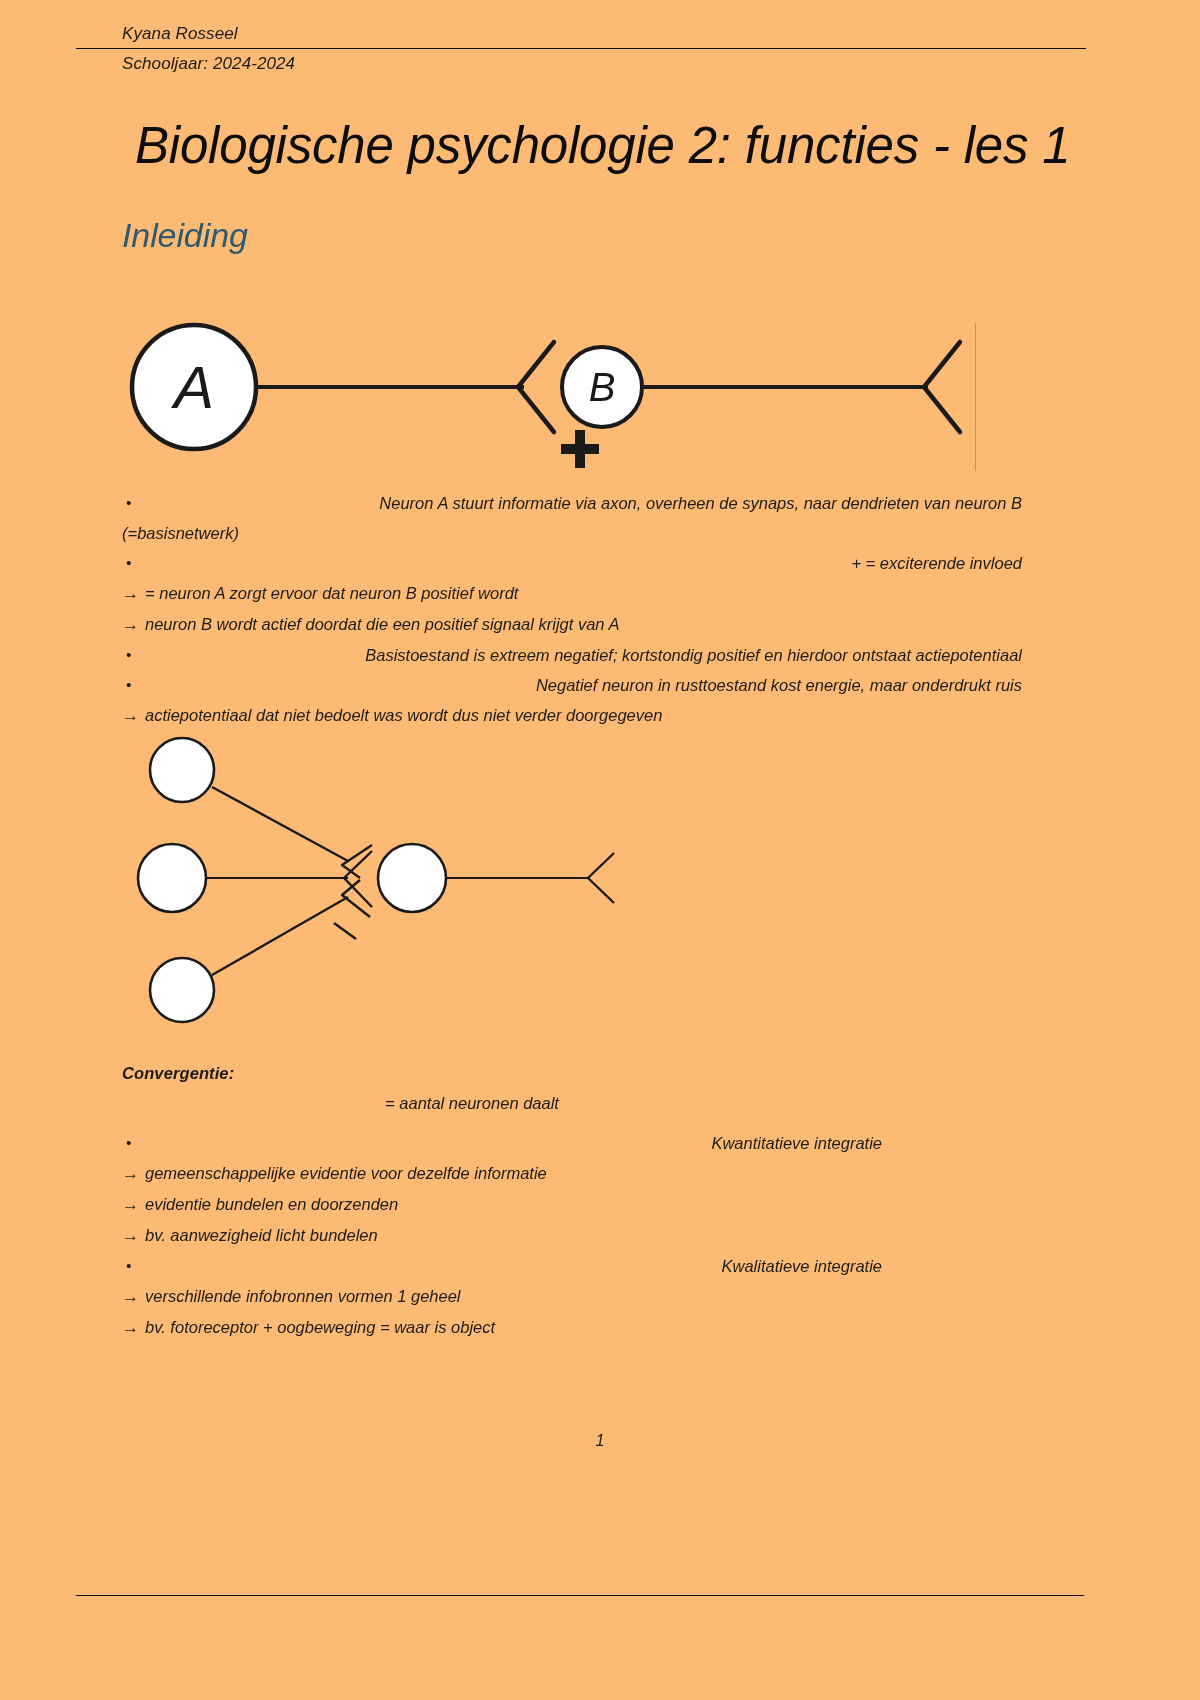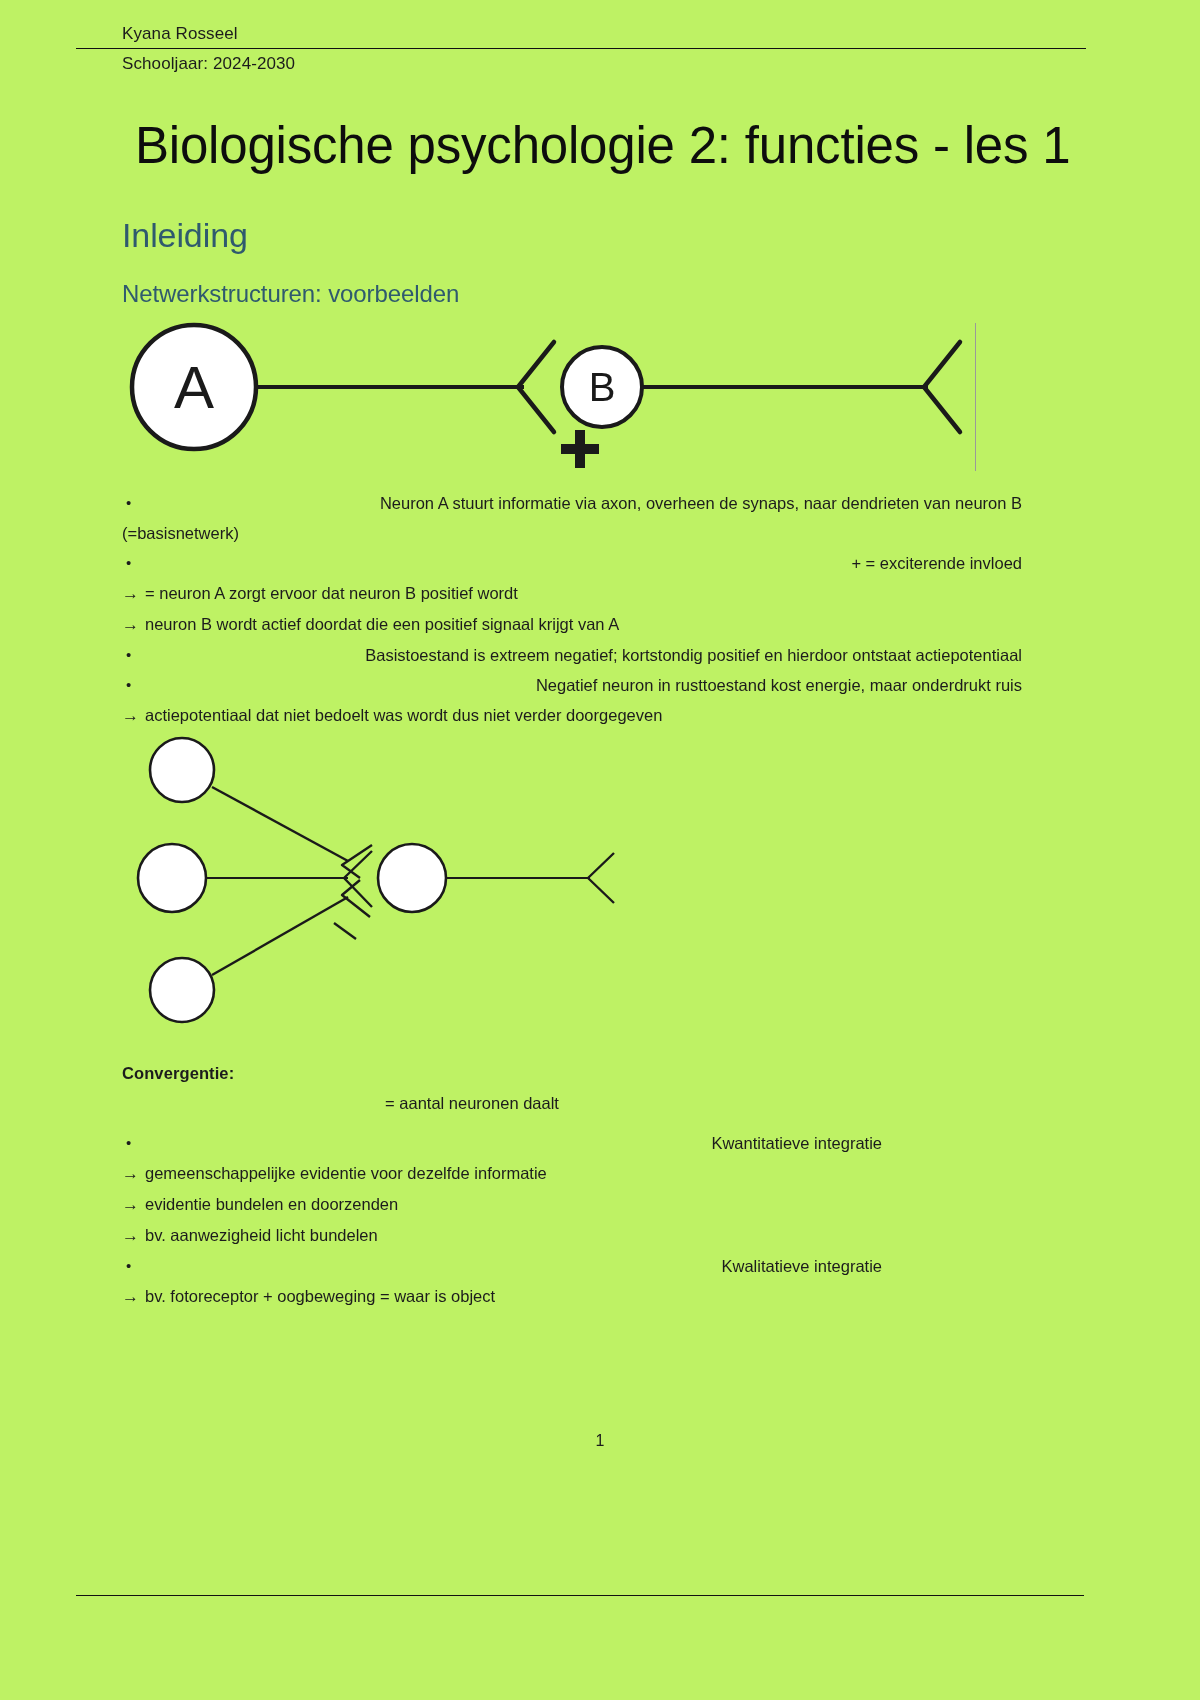--- a/index.html
+++ b/index.html
@@ -11,21 +11,22 @@
     width: 1200px;
     height: 1700px;
     position: relative;
     font-family: "Liberation Sans", sans-serif;
     color: #1a1a1a;
     overflow: hidden;
   }
   .page {
     position: absolute;
     inset: 0;
-    background: #bef264;
+    background: #fdba74;
+    font-style: italic;
   }
 
   
   .header-block {
     position: absolute;
     left: 122px;
     top: 22px;
     width: 956px;
   }
   .header-name {
@@ -180,27 +181,26 @@
   }
 </style>
 </head>
 <body>
 
 <div class="page">
 
   <div class="header-block">
     <div class="header-name">Kyana Rosseel</div>
     <hr class="header-rule">
-    <div class="header-year">Schooljaar: 2024-2030</div>
+    <div class="header-year">Schooljaar: 2024-2024</div>
   </div>
 
   <div class="doc-title">Biologische psychologie 2: functies - les 1</div>
 
   <div class="h1-teal">Inleiding</div>
-  <div class="h2-teal">Netwerkstructuren: voorbeelden</div>
 
   <div class="figure-one">
     <svg width="880" height="170" viewBox="0 0 880 170" xmlns="http://www.w3.org/2000/svg">
 
       <line x1="136" y1="67" x2="404" y2="67" stroke="#1a1a1a" stroke-width="4"></line>
 
       <path d="M 434 22 L 398 67 L 434 112" fill="none" stroke="#1a1a1a" stroke-width="4.5" stroke-linecap="round" stroke-linejoin="round"></path>
 
       <circle cx="74" cy="67" r="62" fill="#ffffff" stroke="#1a1a1a" stroke-width="4.5"></circle>
       <text x="74" y="67" text-anchor="middle" dominant-baseline="central" font-family="'Liberation Sans', sans-serif" font-size="60" fill="#1a1a1a">A</text>
@@ -311,20 +311,23 @@
     <div class="sub-line">
       <span class="arrow-glyph">→</span><span>bv. aanwezigheid licht bundelen</span>
     </div>
 
     <div class="bullet-row">
       <span class="bullet-dot">•</span>
       <span class="bullet-text">Kwalitatieve integratie</span>
     </div>
 
     <div class="sub-line">
+      <span class="arrow-glyph">→</span><span>verschillende infobronnen vormen 1 geheel</span>
+    </div>
+    <div class="sub-line">
       <span class="arrow-glyph">→</span><span>bv. fotoreceptor + oogbeweging = waar is object</span>
     </div>
 
   </div>
 
   <div class="page-number">1</div>
   <div class="footer-rule"></div>
 
 </div>
 

